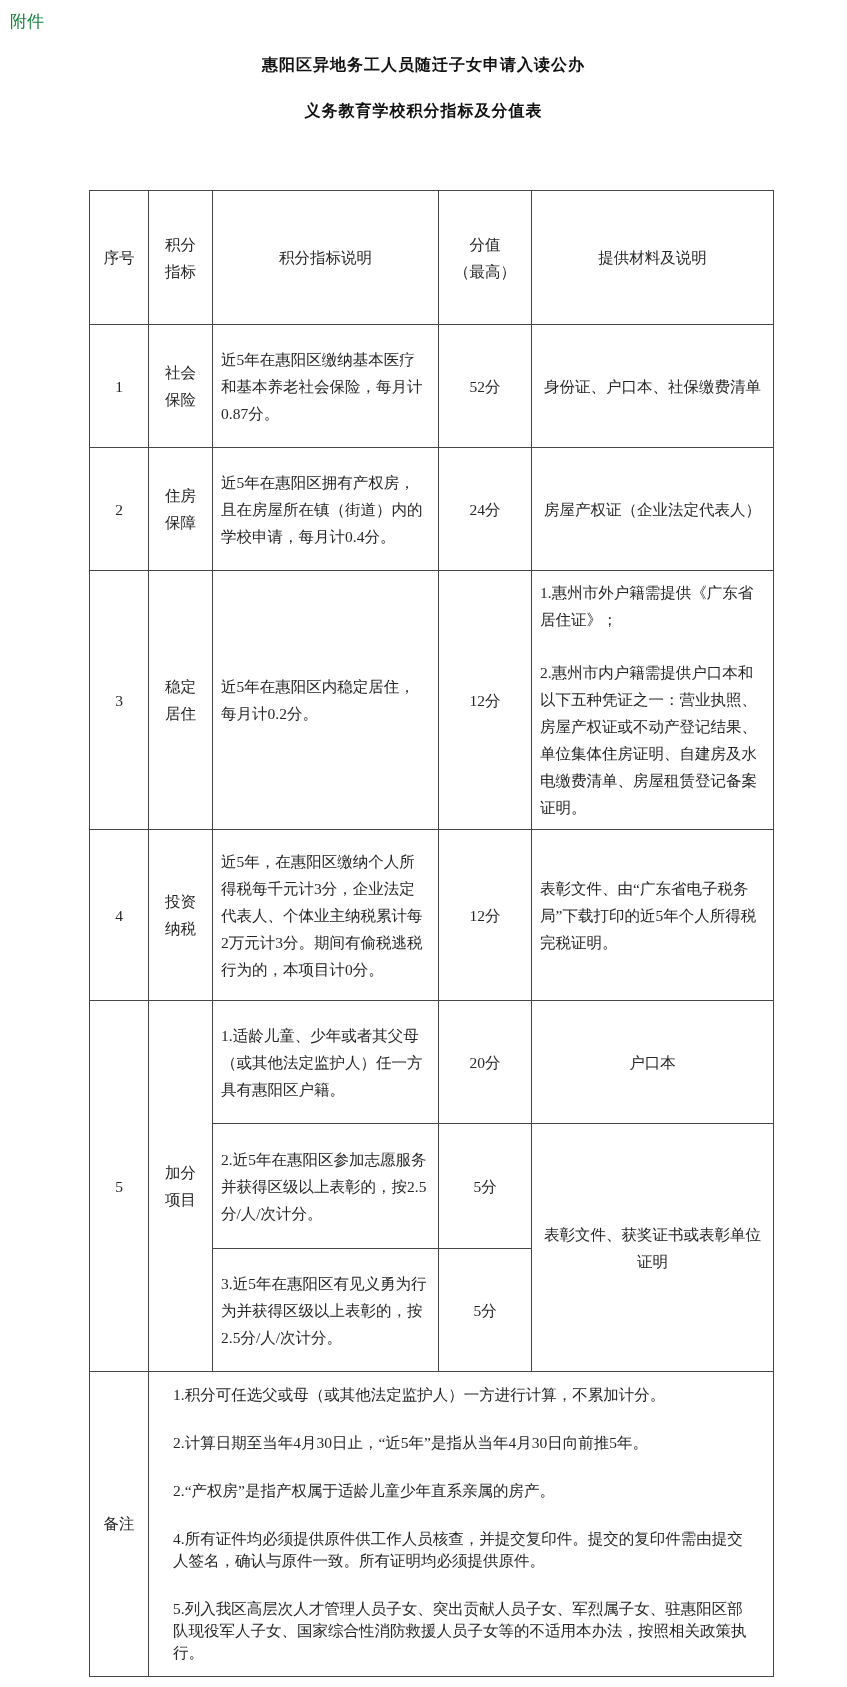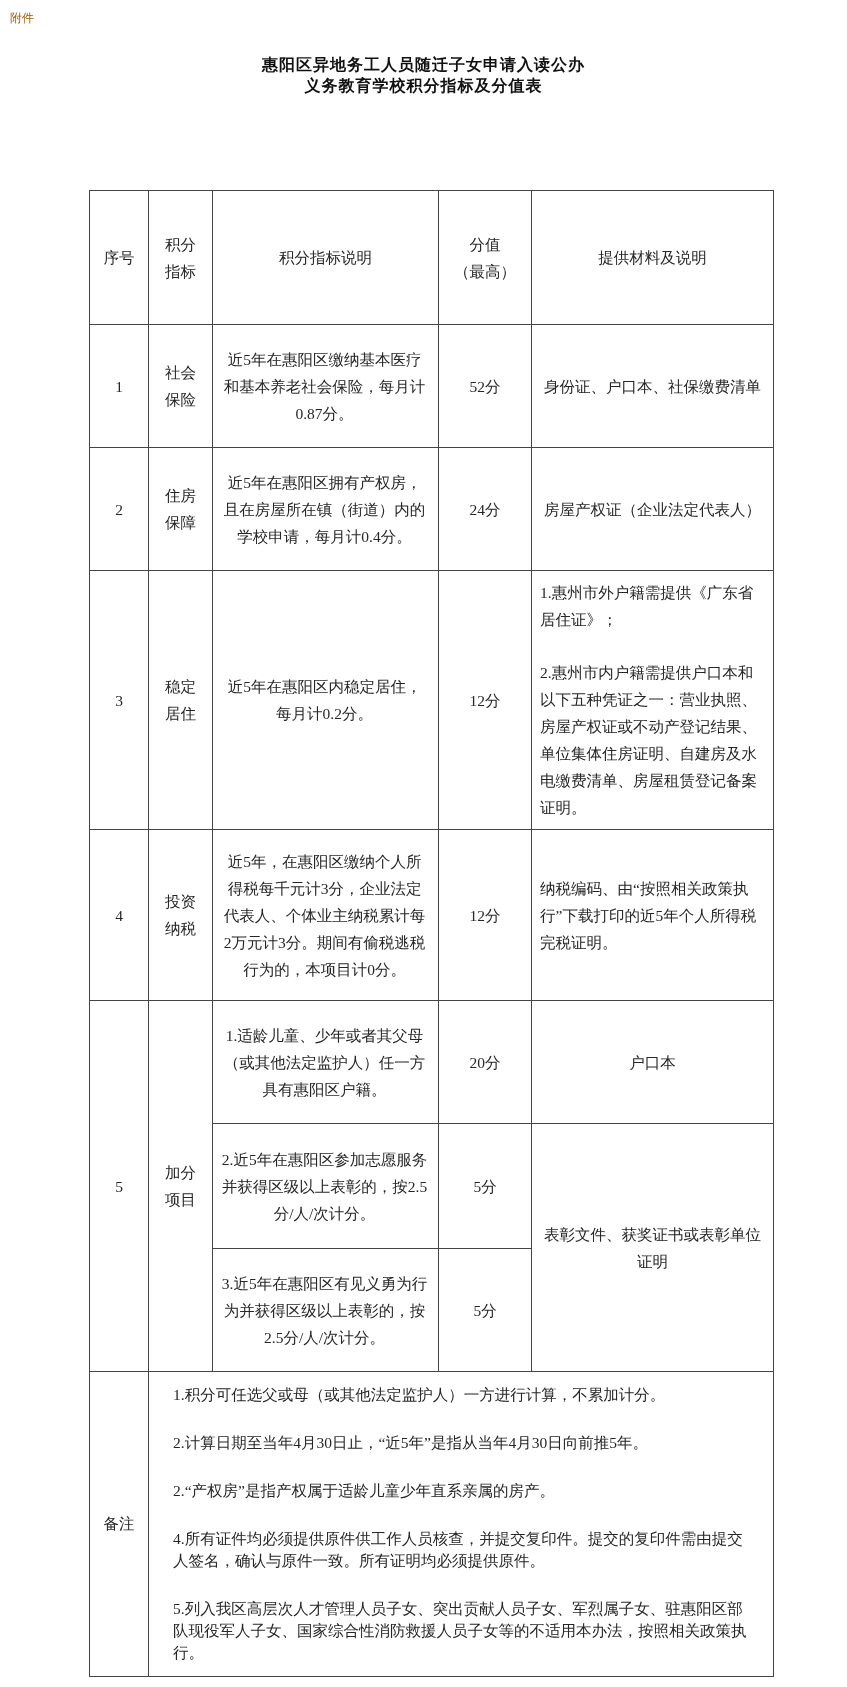--- a/index.html
+++ b/index.html
@@ -10,37 +10,37 @@
     position: relative;
     font-family: "Liberation Serif", "DejaVu Serif", serif;
     color: #262626;
     overflow: hidden;
   }
 
   .attachment-label {
     position: absolute;
     left: 10px;
     top: 10px;
-    font-size: 12px;
-    color: #a16207;
+    font-size: 17px;
+    color: #15803d;
   }
 
   .page-title {
     position: absolute;
     top: 55px;
     left: 0;
     right: 0;
     text-align: center;
     font-family: "Liberation Sans", "DejaVu Sans", sans-serif;
     font-weight: bold;
     font-size: 16px;
     color: #111111;
     letter-spacing: 1px;
   }
-  .page-title .title-line-2 { }
+  .page-title .title-line-2 { margin-top: 25px; }
 
   table.points-table {
     position: absolute;
     left: 89px;
     top: 190px;
     width: 684px;
     border-collapse: collapse;
     table-layout: fixed;
   }
   .points-table td {
@@ -62,21 +62,21 @@
   tr.h-r5c   { height: 123px; }
   tr.h-note  { height: 295px; }
 
   .c-center {
     text-align: center;
     white-space: pre-line;
     line-height: 27px;
     padding: 4px 2px;
   }
   .c-desc {
-    text-align: center;
+    text-align: left;
     line-height: 27px;
     padding: 8px 10px 8px 8px;
   }
   .c-mat-center {
     text-align: center;
     line-height: 27px;
     padding: 8px 10px;
   }
   .c-mat-left {
     text-align: left;
@@ -157,21 +157,21 @@
     </td>
   </tr>
 
   <tr class="h-r4">
     <td class="c-center">4</td>
     <td class="c-center">投资
 纳税</td>
     <td class="c-desc">近5年，在惠阳区缴纳个人所得税每千元计3分，企业法定代表人、个体业主纳税累计每2万元计3分。期间有偷税逃税行为的，本项目计0分。</td>
     <td class="c-center">12分</td>
     <td class="c-mat-left">
-      <p>纳税编码、由“按照相关政策执行”下载打印的近5年个人所得税完税证明。</p>
+      <p>表彰文件、由“广东省电子税务局”下载打印的近5年个人所得税完税证明。</p>
     </td>
   </tr>
 
   <tr class="h-r5a">
     <td class="c-center" rowspan="3">5</td>
     <td class="c-center" rowspan="3">加分
 项目</td>
     <td class="c-desc">1.适龄儿童、少年或者其父母（或其他法定监护人）任一方具有惠阳区户籍。</td>
     <td class="c-center">20分</td>
     <td class="c-mat-center">户口本</td>

